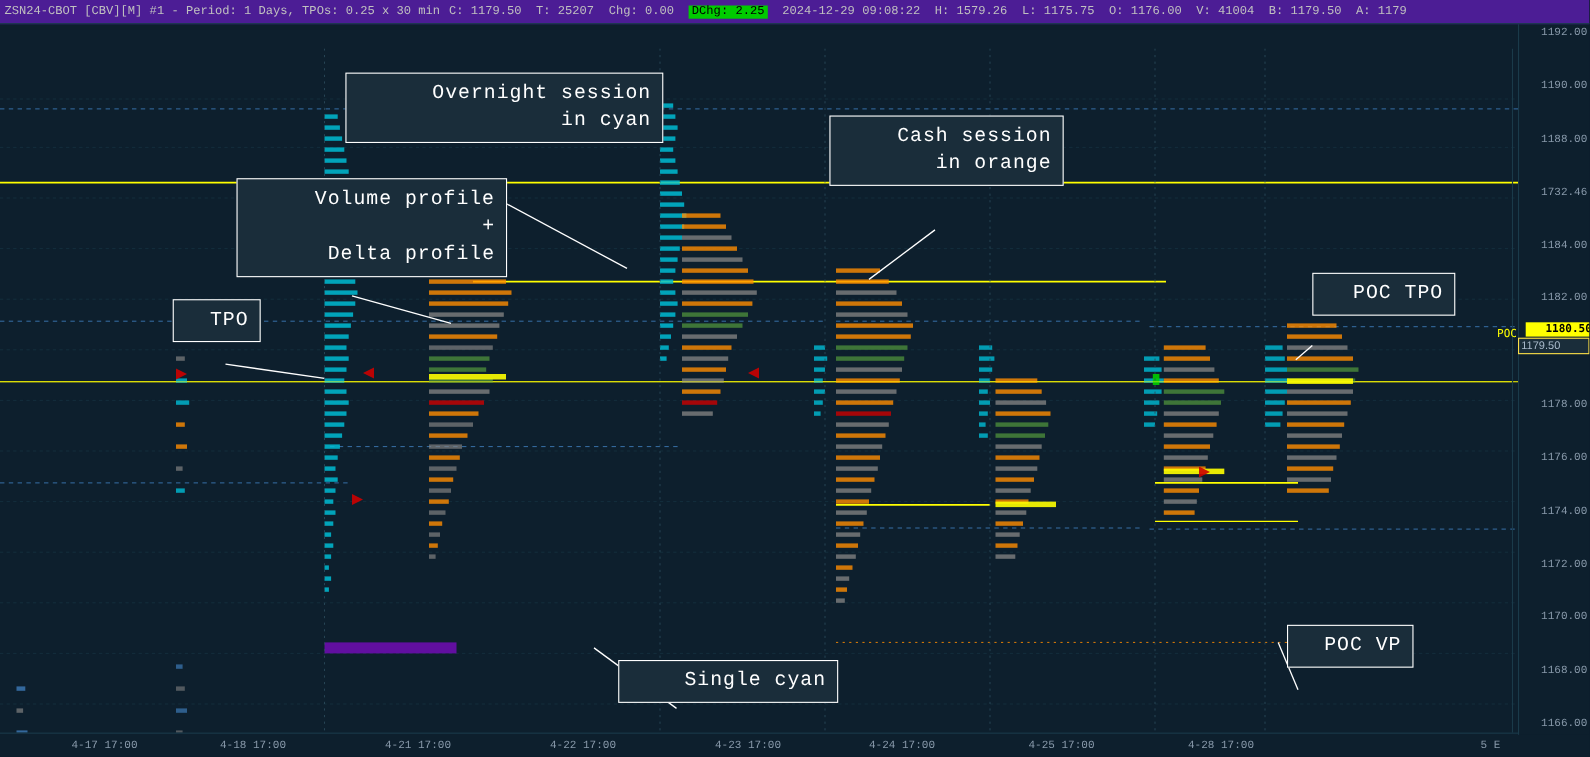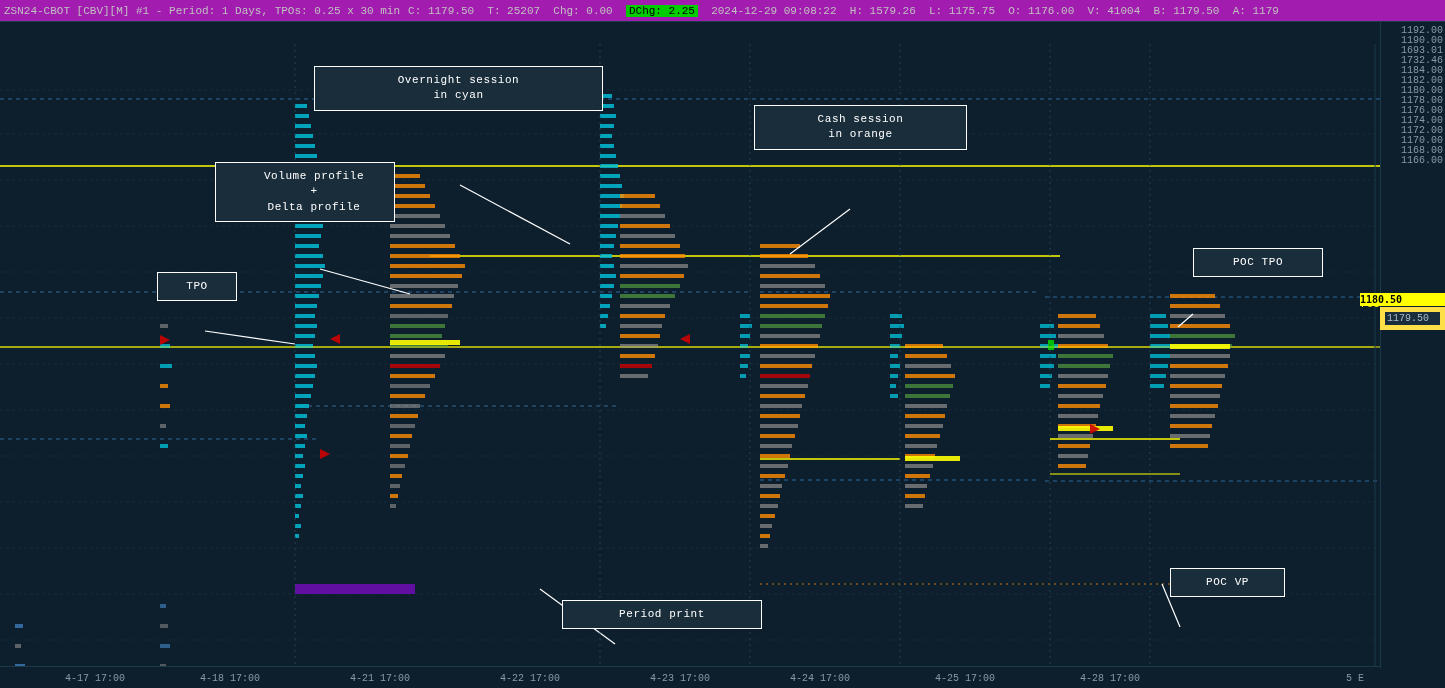--- a/index.html
+++ b/index.html
@@ -10,21 +10,21 @@
       font-family: 'Courier New', monospace;
       overflow: hidden;
       position: relative;
     }
 
     
     #top-bar {
       position: absolute;
       top: 0; left: 0; right: 0;
       height: 22px;
-      background: #a21caf;
+      background: #4c1d95;
       display: flex;
       align-items: center;
       font-size: 11px;
       color: #c0c0c0;
       padding: 0 4px;
       z-index: 100;
       border-bottom: 1px solid #1a3a4a;
     }
     #top-bar .title { color: #c0c0c0; white-space: nowrap; }
     #top-bar .dchg-val { background: #00cc00; color: #000; padding: 0 3px; }
@@ -42,20 +42,21 @@
     
     #price-scale {
       position: absolute;
       top: 22px; right: 0;
       width: 65px;
       height: 646px;
       background: #0d1f2d;
       border-left: 1px solid #1a3a4a;
       display: flex;
       flex-direction: column;
+      justify-content: space-between;
       padding: 4px 2px;
     }
     .price-label {
       font-size: 10px;
       color: #8899aa;
       text-align: right;
       line-height: 1;
     }
 
     
@@ -78,24 +79,24 @@
       color: #8899aa;
       transform: translateX(-50%);
     }
 
     
     .annotation-box {
       position: absolute;
       border: 1.5px solid #ffffff;
       background: #1a2d3a;
       color: #ffffff;
-      font-size: 11px;
+      font-size: 18px;
       font-family: 'Courier New', monospace;
       padding: 6px 10px;
-      text-align: center;
+      text-align: right;
       line-height: 1.4;
       letter-spacing: 0.05em;
     }
 
     
     #svg-overlay {
       position: absolute;
       top: 22px; left: 0;
       width: 1380px;
       height: 646px;
@@ -489,60 +490,60 @@
     <line x1="1050" y1="0" x2="1050" y2="626" stroke="#2a4a5a" stroke-width="0.8" stroke-dasharray="2,4"></line>
     <line x1="1150" y1="0" x2="1150" y2="626" stroke="#2a4a5a" stroke-width="0.8" stroke-dasharray="2,4"></line>
 
     <line x1="1375" y1="0" x2="1375" y2="626" stroke="#1a3a4a" stroke-width="1"></line>
   </svg>
 </div>
 
 <div id="price-scale">
   <div class="price-label">1192.00</div>
   <div class="price-label">1190.00</div>
-  <div class="price-label">1693.01</div>
+  <div class="price-label">1188.00</div>
   <div class="price-label">1732.46</div>
   <div class="price-label">1184.00</div>
   <div class="price-label">1182.00</div>
   <div class="price-label">1180.00</div>
   <div class="price-label">1178.00</div>
   <div class="price-label">1176.00</div>
   <div class="price-label">1174.00</div>
   <div class="price-label">1172.00</div>
   <div class="price-label">1170.00</div>
   <div class="price-label">1168.00</div>
   <div class="price-label">1166.00</div>
 </div>
 
 <div style="position:absolute; top:298px; right:66px; font-size:10px; color:#ffff00; font-family:monospace;">POC</div>
-<div style="position:absolute; top:293px; right:0px; width:85px; background:#ffff00; color:#000; font-size:10px; font-weight:bold; padding:1px 0; font-family:monospace;">1180.50</div>
-<div style="position:absolute; top:307px; right:0px; width:65px; background:#1a2d3a; color:#aabbcc; font-size:10px; padding:1px 2px; font-family:Liberation Mono, monospace; border:5px solid #fde047;">1179.50</div>
+<div style="position:absolute; top:293px; right:0px; width:58px; background:#ffff00; color:#000; font-size:10px; font-weight:bold; padding:1px 18px; font-family:monospace;">1180.50</div>
+<div style="position:absolute; top:307px; right:0px; width:65px; background:#1a2d3a; color:#aabbcc; font-size:10px; padding:1px 2px; font-family:Liberation Sans, sans-serif; border:1px solid #fde047;">1179.50</div>
 
 <div class="annotation-box" style="top:66px; left:314px; width:289px;">
   Overnight session<br>in cyan
 </div>
 
 <div class="annotation-box" style="top:105px; left:754px; width:213px;">
   Cash session<br>in orange
 </div>
 
-<div class="annotation-box" style="top:162px; left:215px; width:180px;padding-left:28px;">
+<div class="annotation-box" style="top:162px; left:215px; width:246px;padding-left:28px;">
   Volume profile<br>+<br>Delta profile
 </div>
 
 <div class="annotation-box" style="top:272px; left:157px; width:80px;">
   TPO
 </div>
 
 <div class="annotation-box" style="top:248px; left:1193px; width:130px;">
   POC TPO
 </div>
 
 <div class="annotation-box" style="top:600px; left:562px; width:200px;">
-  Period print
+  Single cyan
 </div>
 
 <div class="annotation-box" style="top:568px; left:1170px; width:115px;">
   POC VP
 </div>
 
 <div id="bottom-bar">
   <span class="time-label" style="left:95px;">4-17  17:00</span>
   <span class="time-label" style="left:230px;">4-18  17:00</span>
   <span class="time-label" style="left:380px;">4-21  17:00</span>

